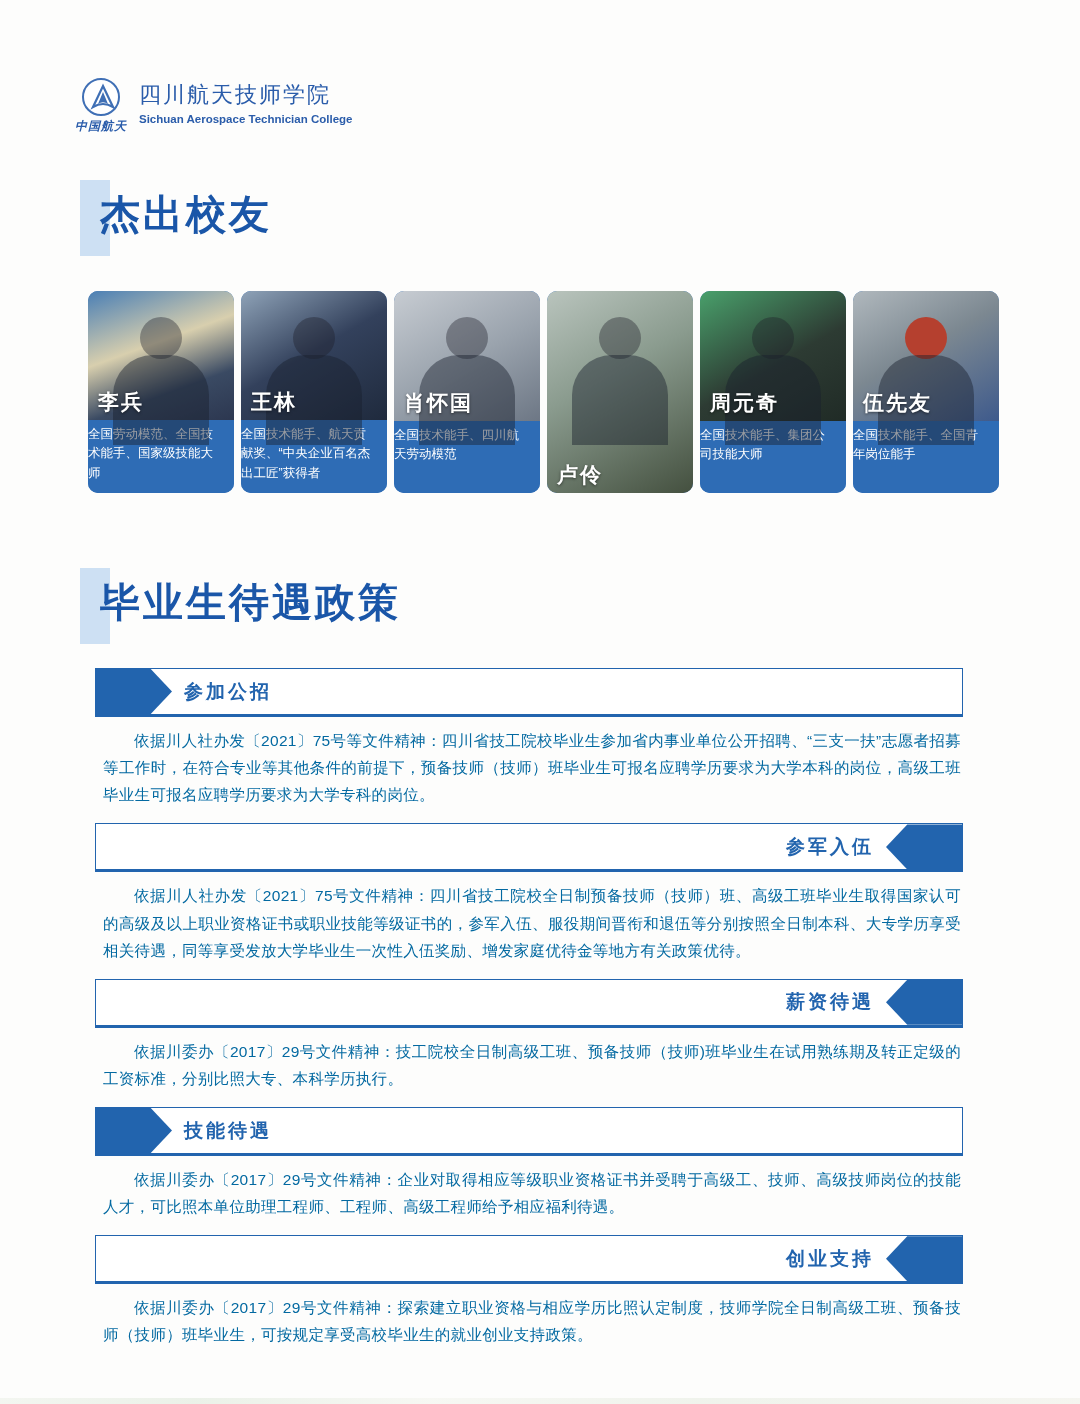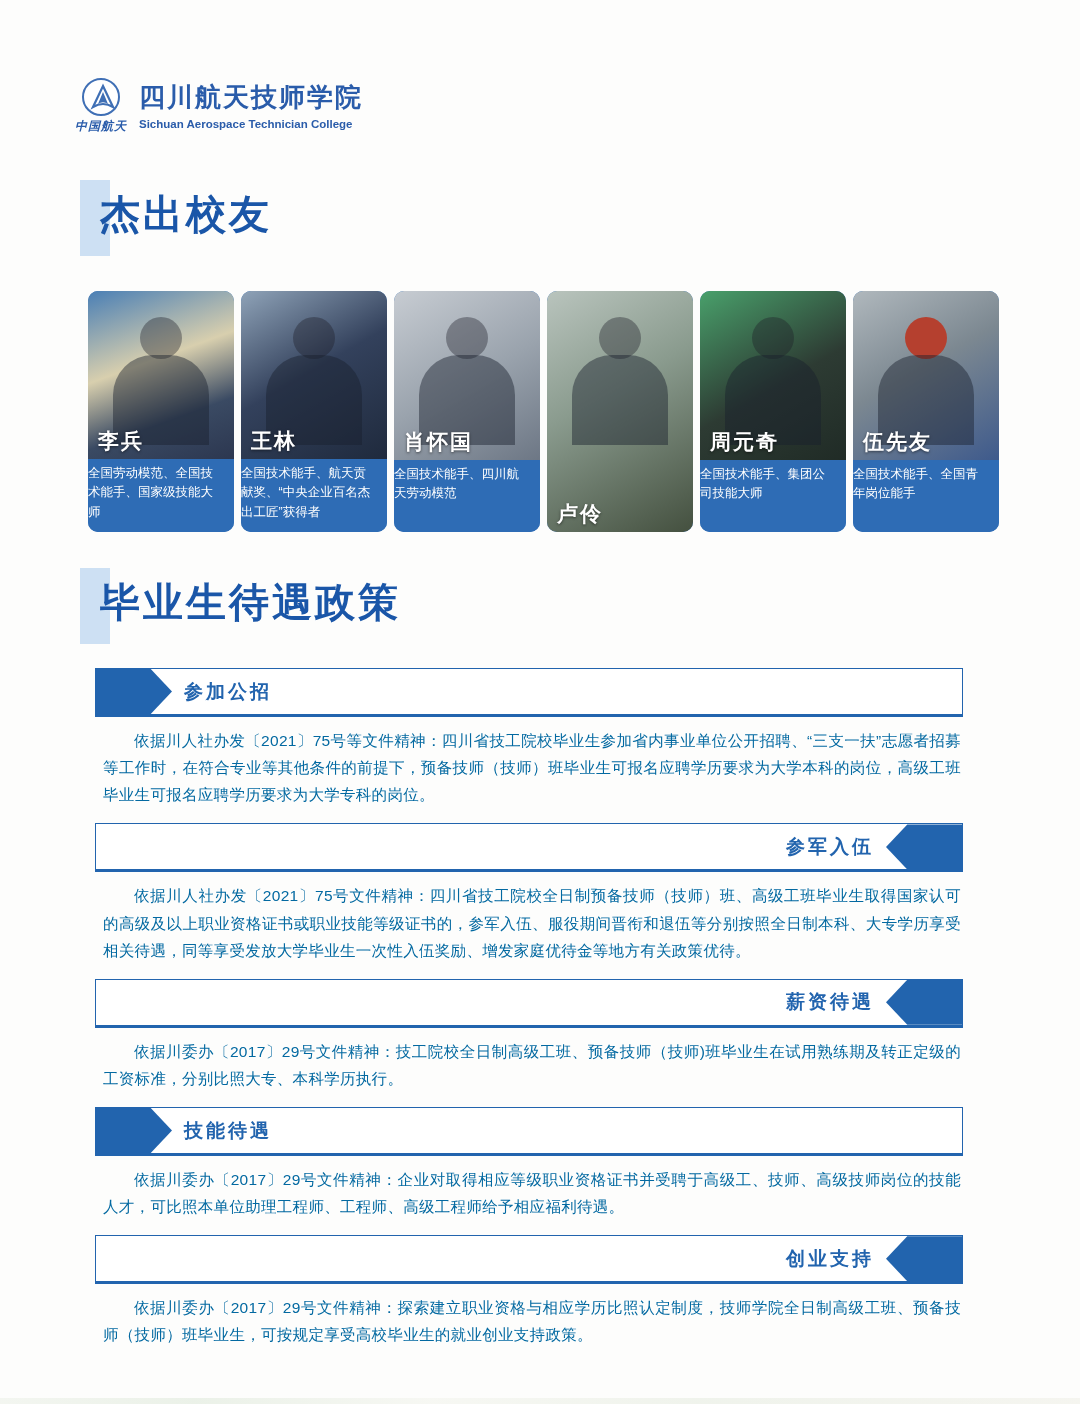--- a/index.html
+++ b/index.html
@@ -16,21 +16,21 @@
   
   .header { position:absolute; top:78px; left:75px; display:flex; align-items:flex-start; gap:12px; }
   .logo-block { display:flex; flex-direction:column; align-items:center; }
   .logo-circle {
     width:38px; height:38px; border-radius:50%;
     border:2.5px solid #3f6fb5; position:relative; background:#fff;
   }
   .logo-circle svg { position:absolute; inset:0; }
   .logo-cn { font-size:12px; font-weight:bold; color:#2a5caa; margin-top:2px; letter-spacing:1px;font-style:italic; }
   .college-block { padding-top:2px; }
-  .college-zh { font-size:26px; font-weight:bold; color:#2a5caa; letter-spacing:2px; }
+  .college-zh { font-size:22px; font-weight:normal; color:#2a5caa; letter-spacing:2px; }
   .college-en { font-size:11.5px; font-weight:bold; color:#2a5caa; margin-top:3px; }
 
   
   .section-title { position:absolute; left:88px; }
   .section-title .accent-bar {
     position:absolute; left:-8px; top:-10px;
     width:30px; height:76px;
     background:#cde0f3;
   }
   .section-title .title-text {
@@ -40,21 +40,21 @@
   }
   #title-alumni { top:190px; }
   #title-policy { top:578px; }
 
   
   .cards-row {
     position:absolute; top:291px; left:88px; width:914px;
     display:flex; gap:7px;
   }
   .card {
-    width:146px; height:241px;
+    width:146px; height:202px;
     border-radius:10px; overflow:hidden;
     display:flex; flex-direction:column;
     background:#2e6cb5;
   }
   .card .photo { flex:1; position:relative; }
   
   .card .photo::before {
     content:""; position:absolute; left:50%; top:26px; transform:translateX(-50%);
     width:42px; height:42px; border-radius:50%;
     background:rgba(30,30,40,0.38);

